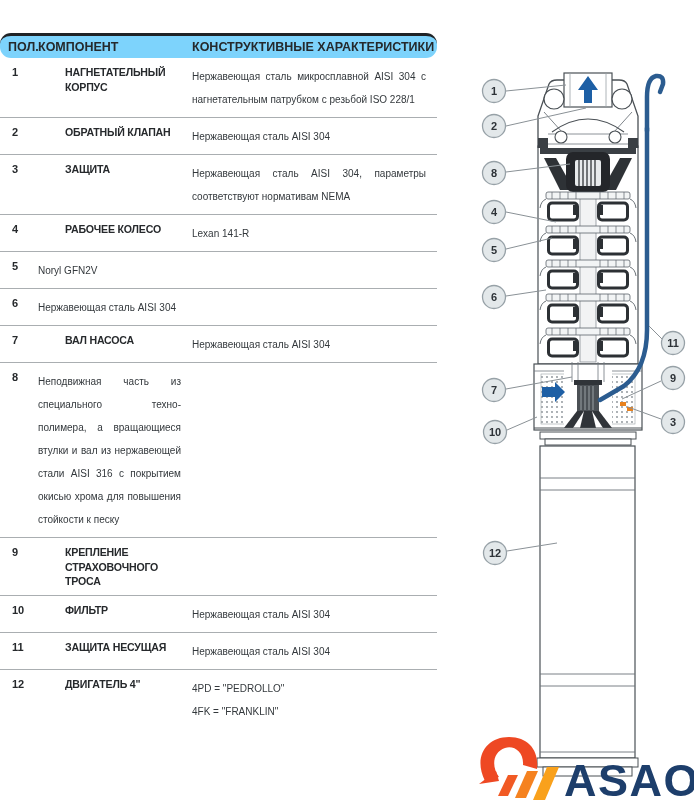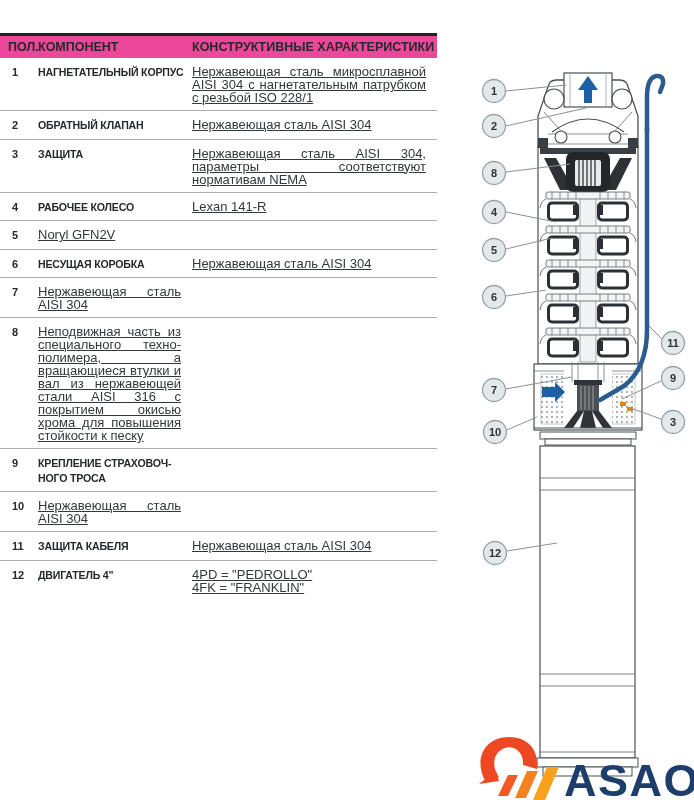--- a/index.html
+++ b/index.html
@@ -9,43 +9,44 @@
     font-family:"Liberation Sans", sans-serif;
     -webkit-font-smoothing:antialiased;
   }
   
   .spec-table{
     position:absolute;left:0;top:33px;width:437px;
     color:#222;
   }
   .t-head{
     display:grid;grid-template-columns:38px 154px 1fr;
-    background:#ec4899;border-top:3px solid #1f2326;
+    background:#7dd3fc;border-top:3px solid #1f2326;
     padding:4px 0 4px 0;
     font-size:12.5px;font-weight:bold;color:#25292c;
     align-items:center;
+    border-radius:11px;
   }
   .t-head .c1{padding-left:8px;}
   .t-row{
     display:grid;grid-template-columns:38px 154px 1fr;
     padding:7px 0 6px 0;
     border-bottom:1px solid #aaaeb1;
   }
   .t-row:last-child{border-bottom:none;}
   .cell-num{
     padding-left:12px;font-size:11px;font-weight:bold;color:#26292c;
     line-height:14.5px;
   }
   .cell-comp{
     font-size:10.6px;font-weight:bold;color:#26292c;
-    line-height:14.5px;letter-spacing:-0.2px;padding-right:4px;
+    line-height:14.5px;letter-spacing:-0.2px;padding-right:4px;margin-left:27px;
   }
   .cell-desc{
-    font-size:13px;color:#33383c;line-height:13px;
-    text-align:justify;padding-right:11px;white-space:pre-line;text-decoration:underline;
+    font-size:10px;color:#33383c;line-height:23px;
+    text-align:justify;padding-right:11px;white-space:pre-line;
   }
   
   .diagram-svg{position:absolute;left:440px;top:10px;}
   .logo-svg{position:absolute;left:470px;top:735px;}
   svg text.callout-num{
     font-family:"Liberation Sans", sans-serif;
     font-size:11px;font-weight:bold;fill:#2e3338;
   }
   svg text.logo-word{
     font-family:"Liberation Sans", sans-serif;
@@ -81,42 +82,43 @@
     <div class="cell-num">4</div>
     <div class="cell-comp">РАБОЧЕЕ КОЛЕСО</div>
     <div class="cell-desc">Lexan 141-R</div>
   </div>
   <div class="t-row">
     <div class="cell-num">5</div>
     <div class="cell-desc">Noryl GFN2V</div>
   </div>
   <div class="t-row">
     <div class="cell-num">6</div>
-    <div class="cell-comp">НЕСУЩАЯ КОРОБКА</div>
     <div class="cell-desc">Нержавеющая сталь AISI 304</div>
   </div>
   <div class="t-row">
     <div class="cell-num">7</div>
+    <div class="cell-comp">ВАЛ НАСОСА</div>
     <div class="cell-desc">Нержавеющая сталь AISI 304</div>
   </div>
   <div class="t-row">
     <div class="cell-num">8</div>
     <div class="cell-desc">Неподвижная часть из специального техно-полимера, а вращающиеся втулки и вал из нержавеющей стали AISI 316 с покрытием окисью хрома для повышения стойкости к песку</div>
   </div>
   <div class="t-row">
     <div class="cell-num">9</div>
     <div class="cell-comp">КРЕПЛЕНИЕ СТРАХОВОЧ­НОГО ТРОСА</div>
   </div>
   <div class="t-row">
     <div class="cell-num">10</div>
+    <div class="cell-comp">ФИЛЬТР</div>
     <div class="cell-desc">Нержавеющая сталь AISI 304</div>
   </div>
   <div class="t-row">
     <div class="cell-num">11</div>
-    <div class="cell-comp">ЗАЩИТА КАБЕЛЯ</div>
+    <div class="cell-comp">ЗАЩИТА НЕСУЩАЯ</div>
     <div class="cell-desc">Нержавеющая сталь AISI 304</div>
   </div>
   <div class="t-row">
     <div class="cell-num">12</div>
     <div class="cell-comp">ДВИГАТЕЛЬ 4"</div>
     <div class="cell-desc">4PD =  "PEDROLLO"
 4FK =  "FRANKLIN"</div>
   </div>
 </div>
 

